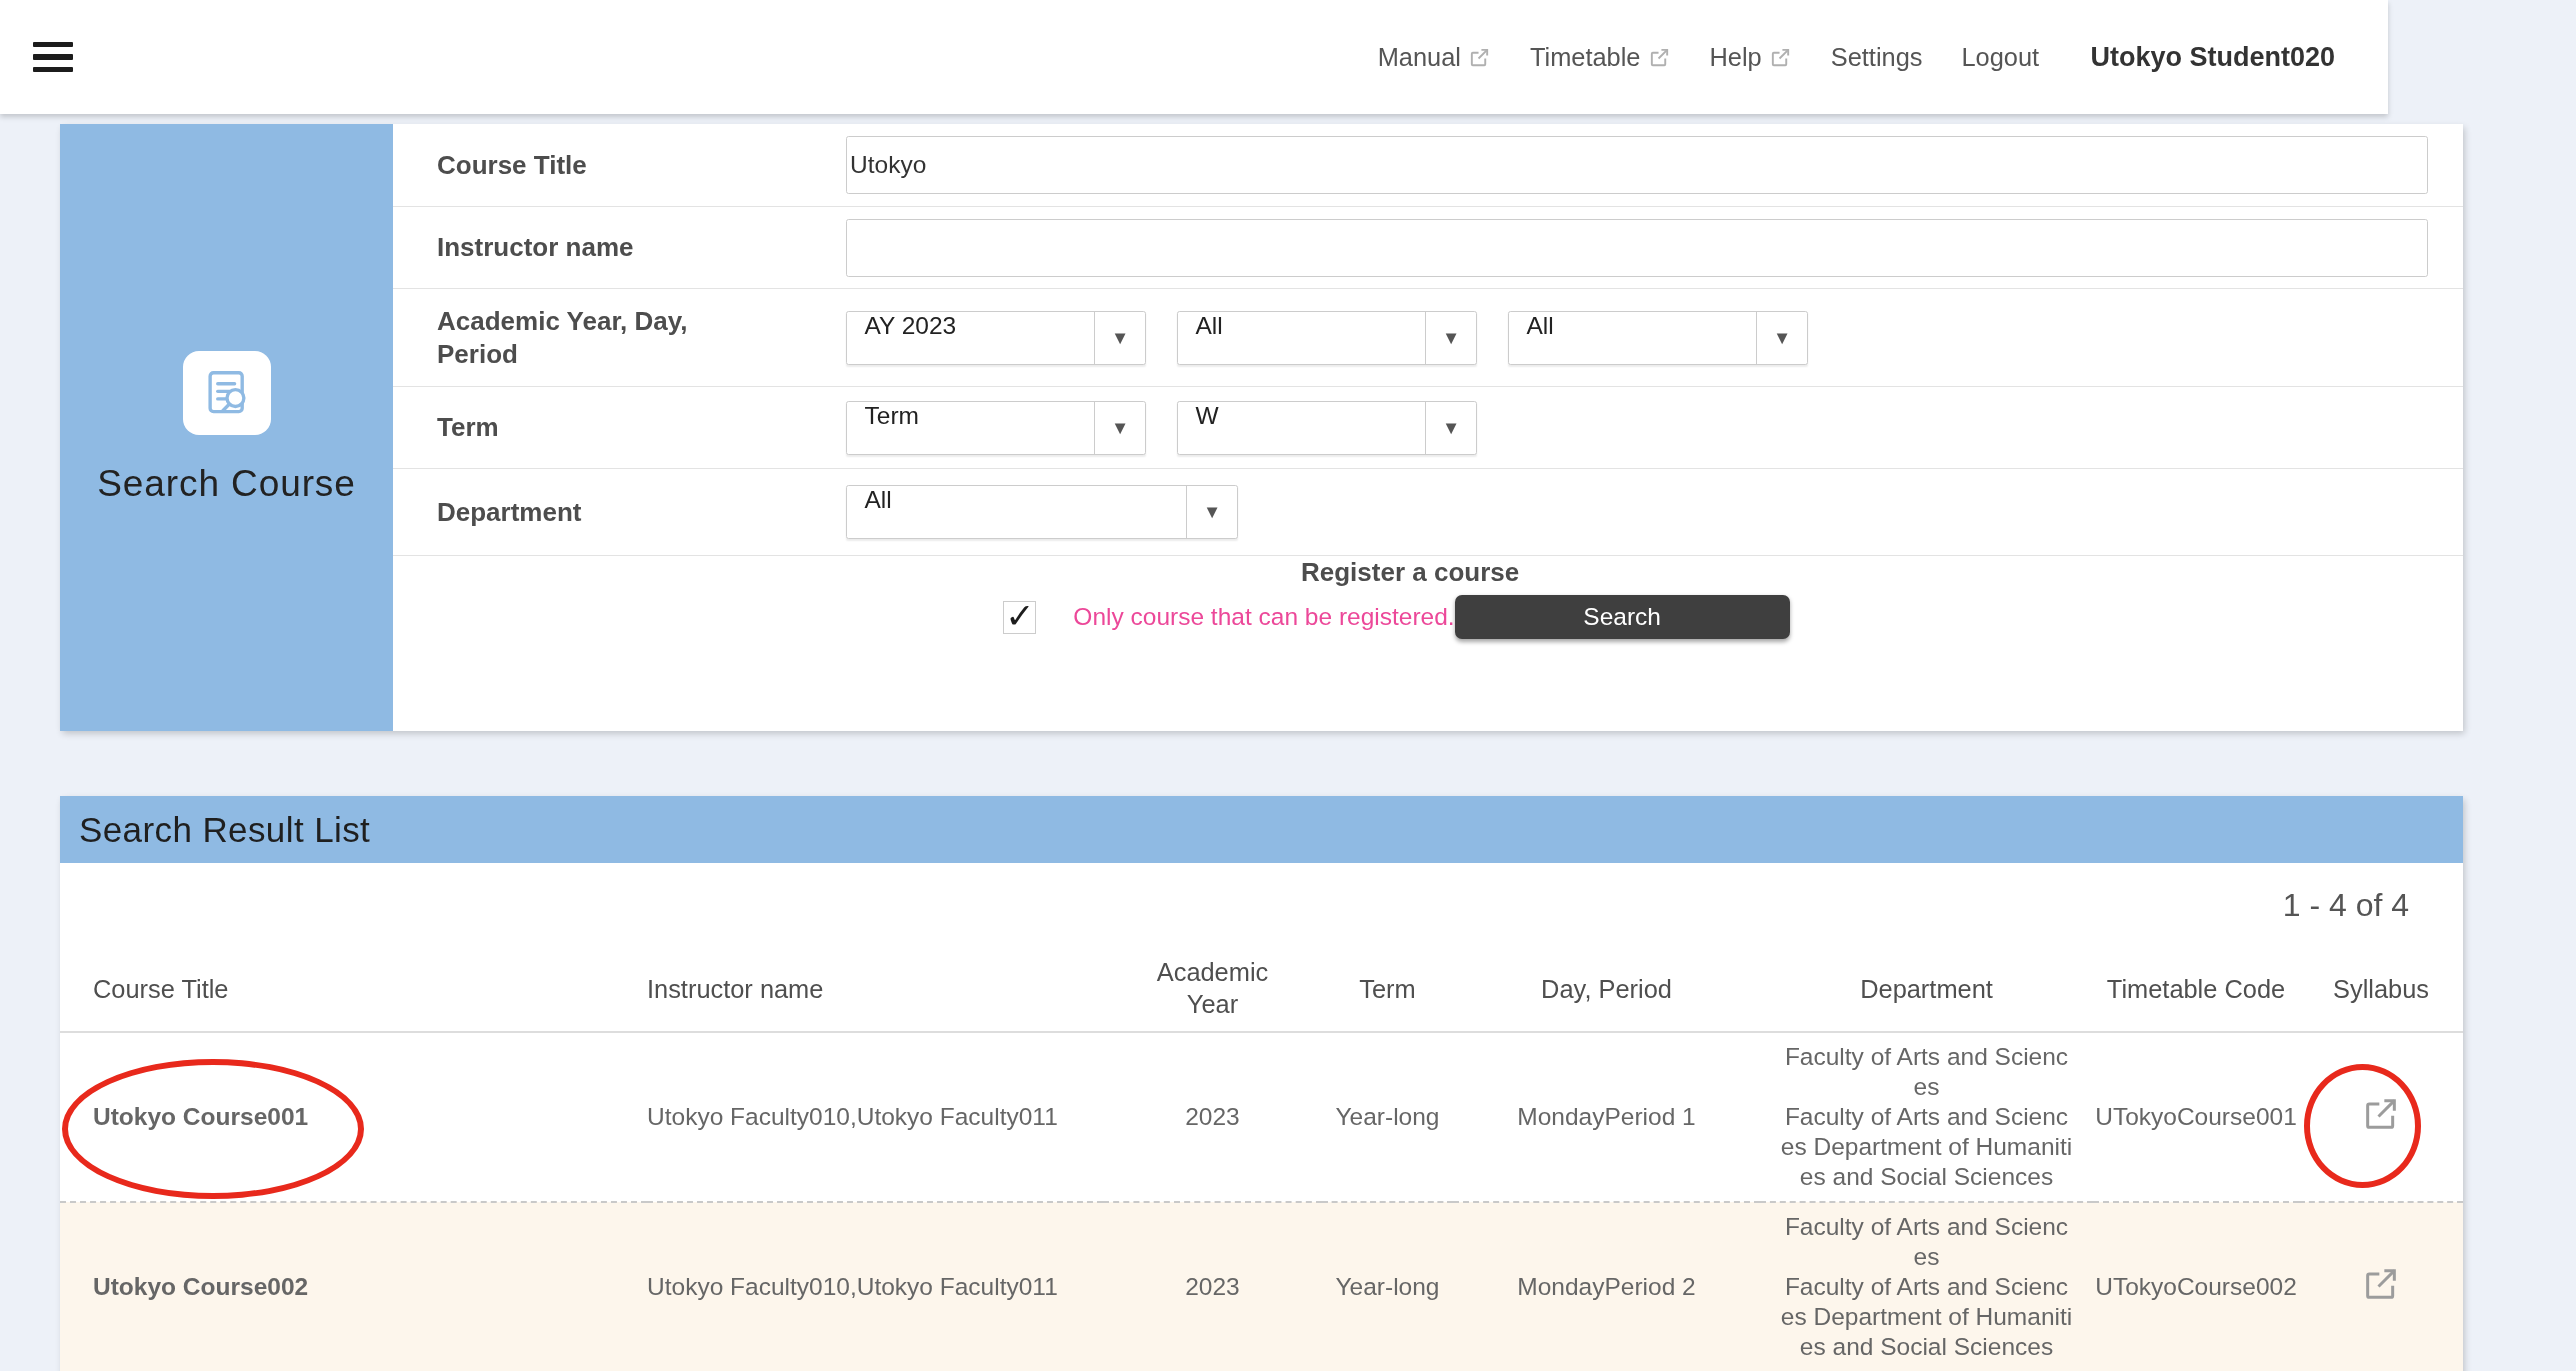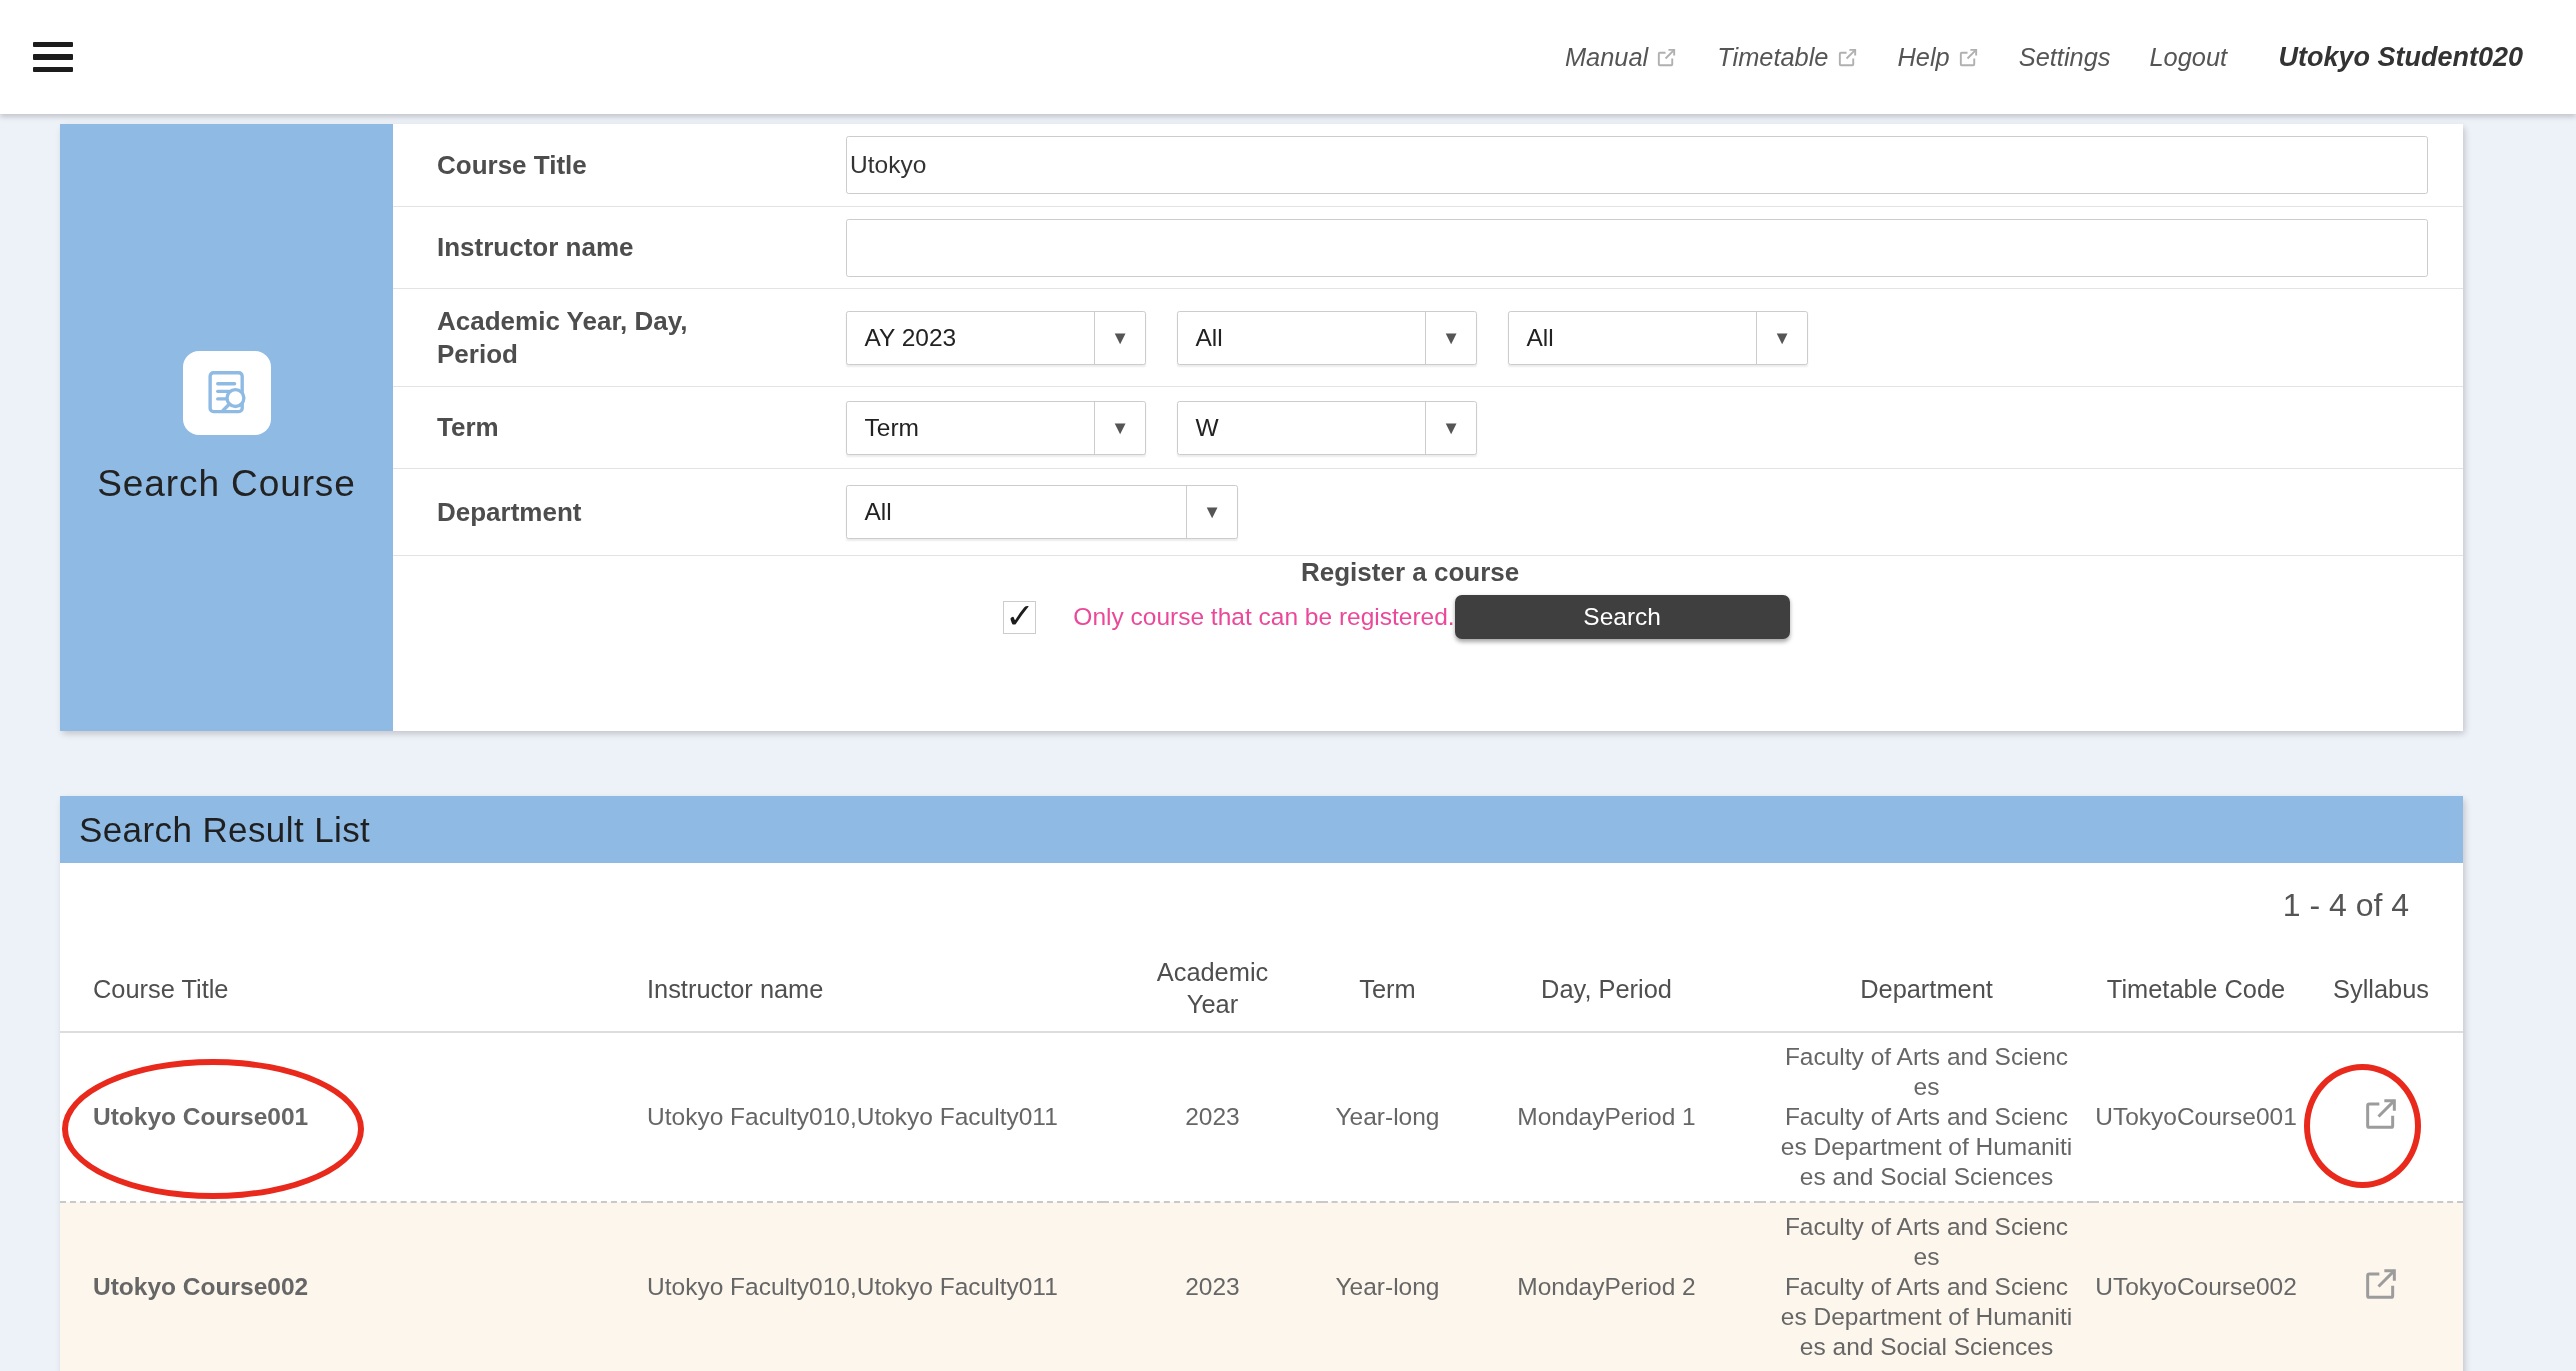--- a/index.html
+++ b/index.html
@@ -6,26 +6,25 @@
   html,body { width:2576px; height:1371px; overflow:hidden; }
   body {
     font-family:"Liberation Sans","DejaVu Sans",sans-serif;
     background:#edf1f8;
     position:relative;
     color:#4d4d4d;
   }
 
   
   .app-header {
-    position:absolute; left:0; top:0; width:2576px; height:114px;
+    position:absolute; left:0; top:0; width:2388px; height:114px;
     background:#ffffff;
     box-shadow:0 2.6px 5.3px rgba(0,0,0,0.18);
     display:flex; align-items:center;
     z-index:5;
-    font-style:italic;
   }
   .hamburger { margin-left:33px; width:40px; height:30px; display:flex; flex-direction:column; justify-content:space-between; cursor:pointer; }
   .hamburger span { display:block; height:5.3px; background:#1c1c1c; border-radius:0.9px; }
   .top-nav { margin-left:auto; margin-right:53px; display:flex; align-items:center; gap:39px; }
   .nav-item { display:flex; align-items:center; gap:7px; font-size:25.4px; color:#555; text-decoration:none; cursor:pointer; }
   .nav-item svg { display:block; }
   .user-name { font-size:27px; font-weight:bold; color:#333; margin-left:12.3px; }
 
   
   .card { position:absolute; background:#fff; box-shadow:1.8px 2.6px 7px rgba(0,0,0,0.20); }
@@ -51,21 +50,21 @@
 
   .text-input {
     width:1582px; height:58px; border:1.8px solid #ccc; border-radius:2.6px;
     font-size:24.5px; color:#333; padding:0 3px; outline:none;
     font-family:"Liberation Sans","DejaVu Sans",sans-serif; background:#fff;
   }
   .text-input::placeholder { color:#a9a9a9; }
 
   .select {
     width:300px; height:54px; border:1.8px solid #ccc; border-radius:2.6px; background:#fff;
-    display:flex; align-items:center; cursor:pointer;
+    display:flex; align-items:flex-start; cursor:pointer;
     box-shadow:0 1.8px 1.8px rgba(0,0,0,0.08);
   }
   .select + .select { margin-left:31px; }
   .select-value { flex:1; font-size:24.5px; color:#222; padding-left:17.5px; white-space:nowrap; overflow:hidden; }
   .select-arrow {
     width:51px; height:100%; flex:none; border-left:1.8px solid #ccc;
     display:flex; align-items:center; justify-content:center;
     font-size:18.4px; color:#555;
   }
   .select.wide { width:392px; }

